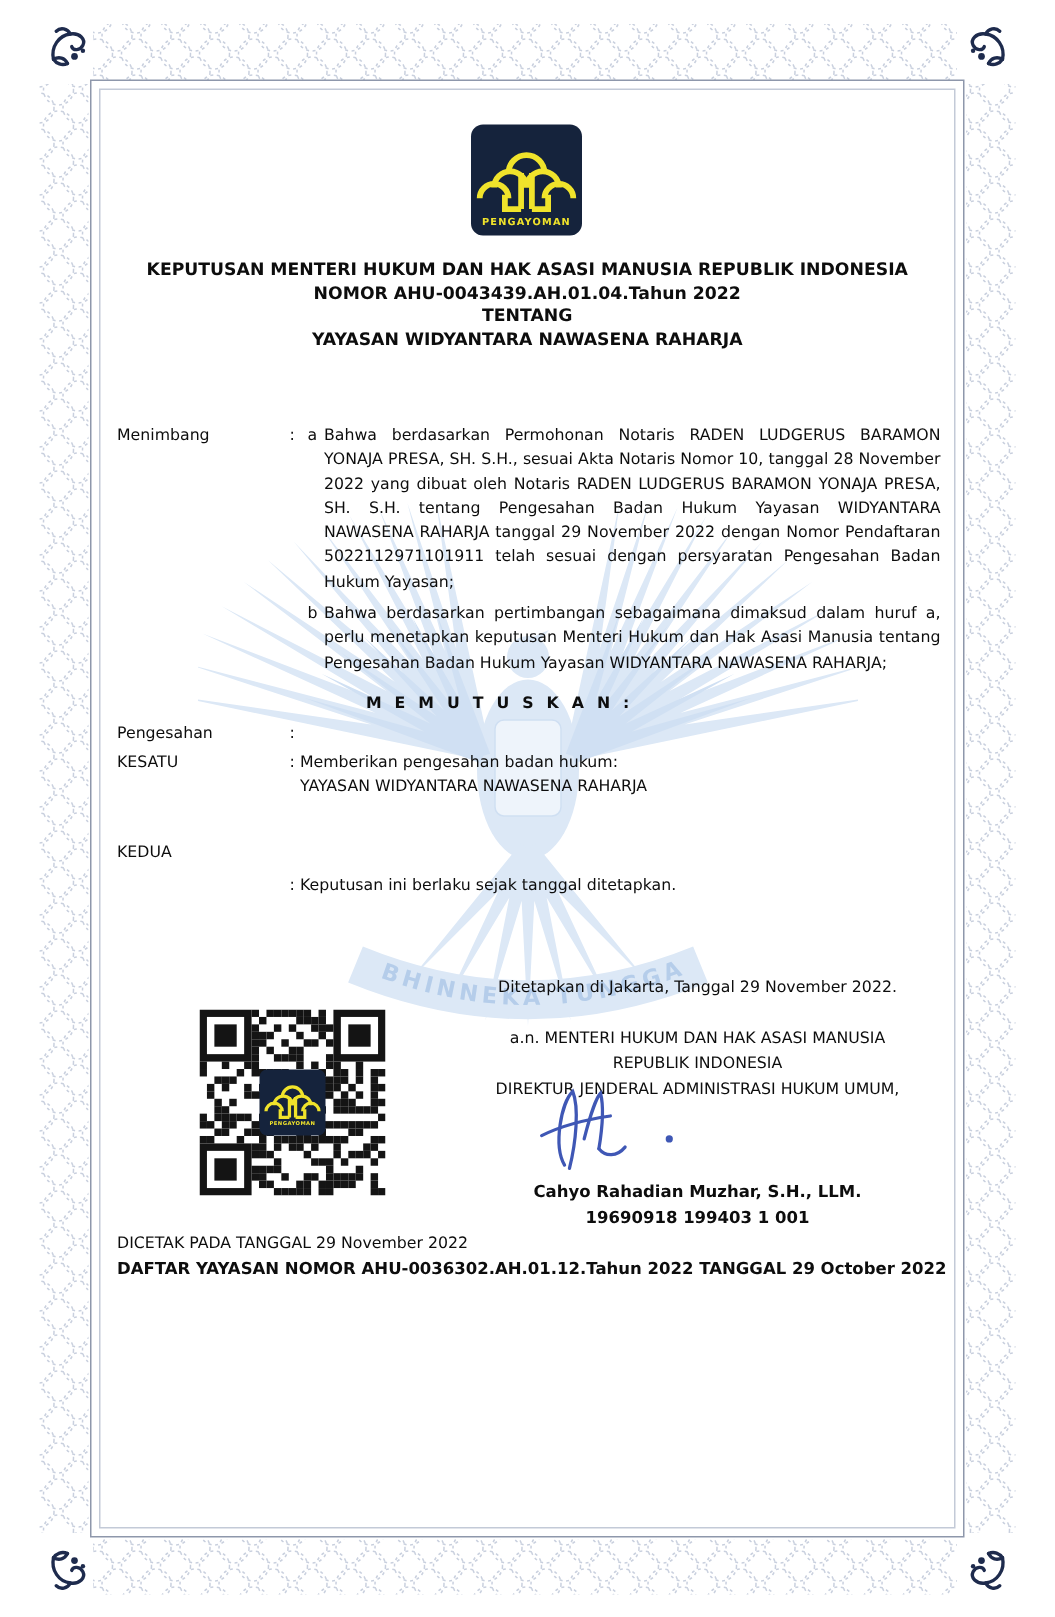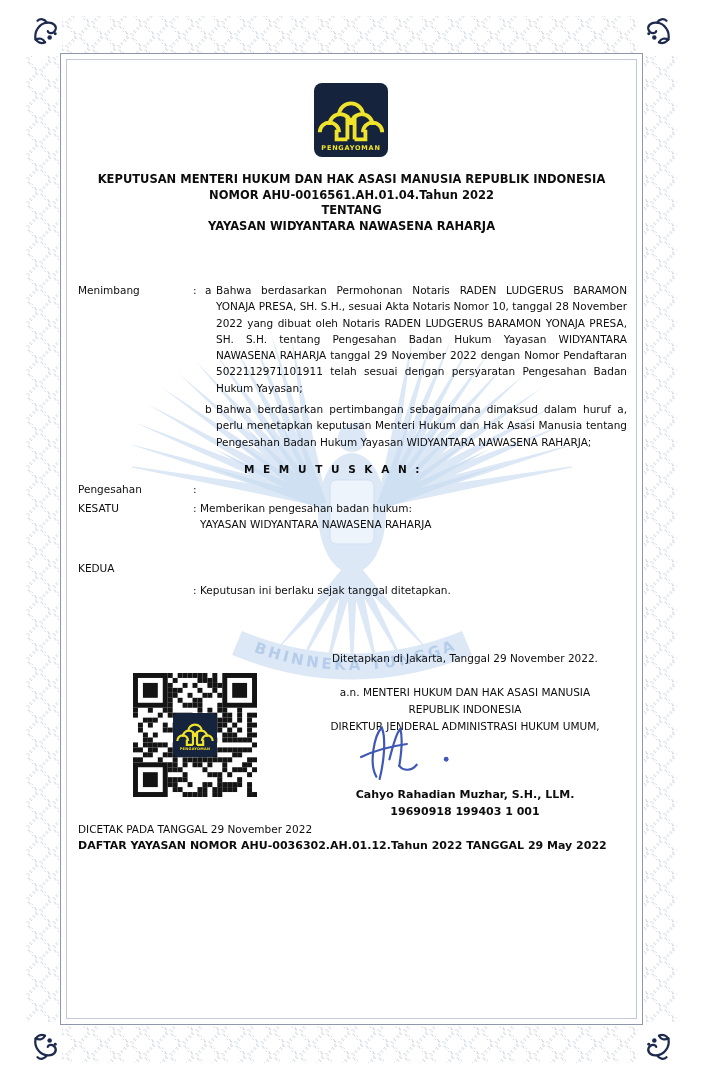--- a/index.html
+++ b/index.html
@@ -108,21 +108,21 @@
         <path d="M33 27 V47"></path>
       <path d="M18 39 V47 H27"></path>
         <path d="M42 39 V47 H33"></path>
     </g>
   </svg>
   <div style="color:#f0e32b;font-size:6.5px;font-weight:bold;letter-spacing:0.8px;margin-top:1px;">PENGAYOMAN</div>
 </div>
 
 <div class="abs title-block">
   <div>KEPUTUSAN MENTERI HUKUM DAN HAK ASASI MANUSIA REPUBLIK INDONESIA</div>
-  <div>NOMOR AHU-0016561.AH.01.04.Tahun 2022</div>
+  <div>NOMOR AHU-0043439.AH.01.04.Tahun 2022</div>
   <div>TENTANG</div>
   <div>YAYASAN WIDYANTARA NAWASENA RAHARJA</div>
 </div>
 
 <div class="abs row-label" style="left:78px;top:282px;">Menimbang</div>
 <div class="abs colon" style="left:193px;top:282px;">:</div>
 <div class="abs body-text" style="left:205px;top:282px;width:422px;">
   <div class="item">
     <div class="letter">a</div>
     <div class="txt just">Bahwa berdasarkan Permohonan Notaris RADEN LUDGERUS BARAMON YONAJA PRESA, SH. S.H., sesuai Akta Notaris Nomor 10, tanggal 28 November 2022 yang dibuat oleh Notaris RADEN LUDGERUS BARAMON YONAJA PRESA, SH. S.H. tentang Pengesahan Badan Hukum Yayasan WIDYANTARA NAWASENA RAHARJA tanggal 29 November 2022 dengan Nomor Pendaftaran 5022112971101911 telah sesuai dengan persyaratan Pengesahan Badan Hukum Yayasan;</div>
@@ -432,14 +432,14 @@
         <path d="M18 39 V47 H27"></path>
           <path d="M42 39 V47 H33"></path>
       </g>
     </svg>
     <div style="color:#f0e32b;font-size:3.5px;font-weight:bold;letter-spacing:0.3px;">PENGAYOMAN</div>
   </div>
 </div>
 
 <div class="abs footer-block">
   <div>DICETAK PADA TANGGAL 29 November 2022</div>
-  <div class="bold">DAFTAR YAYASAN NOMOR AHU-0036302.AH.01.12.Tahun 2022 TANGGAL 29 May 2022</div>
+  <div class="bold">DAFTAR YAYASAN NOMOR AHU-0036302.AH.01.12.Tahun 2022 TANGGAL 29 October 2022</div>
 </div>
 
 </body></html>

